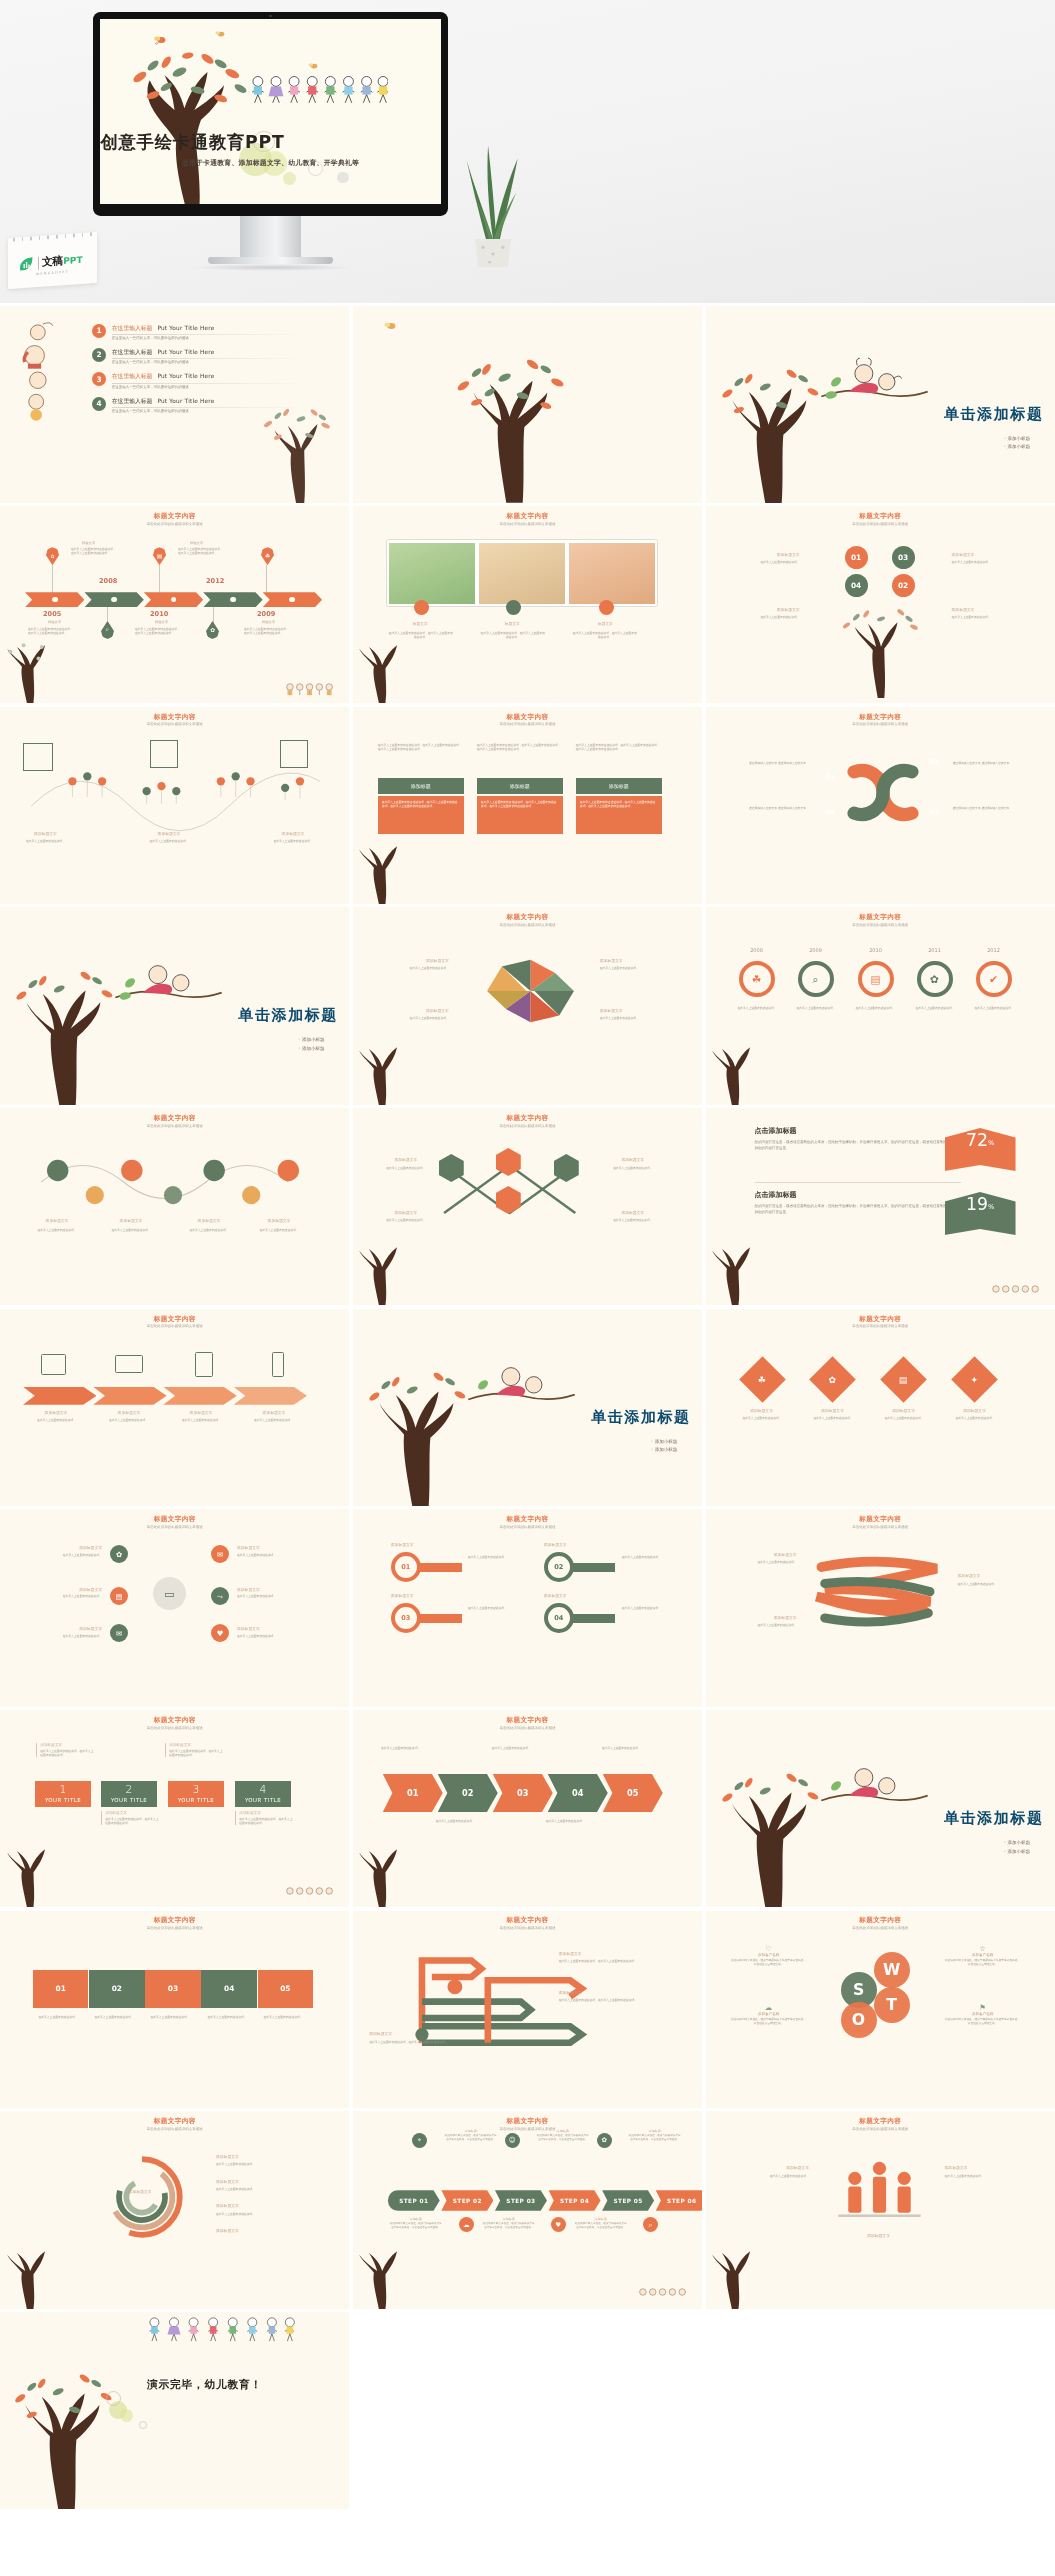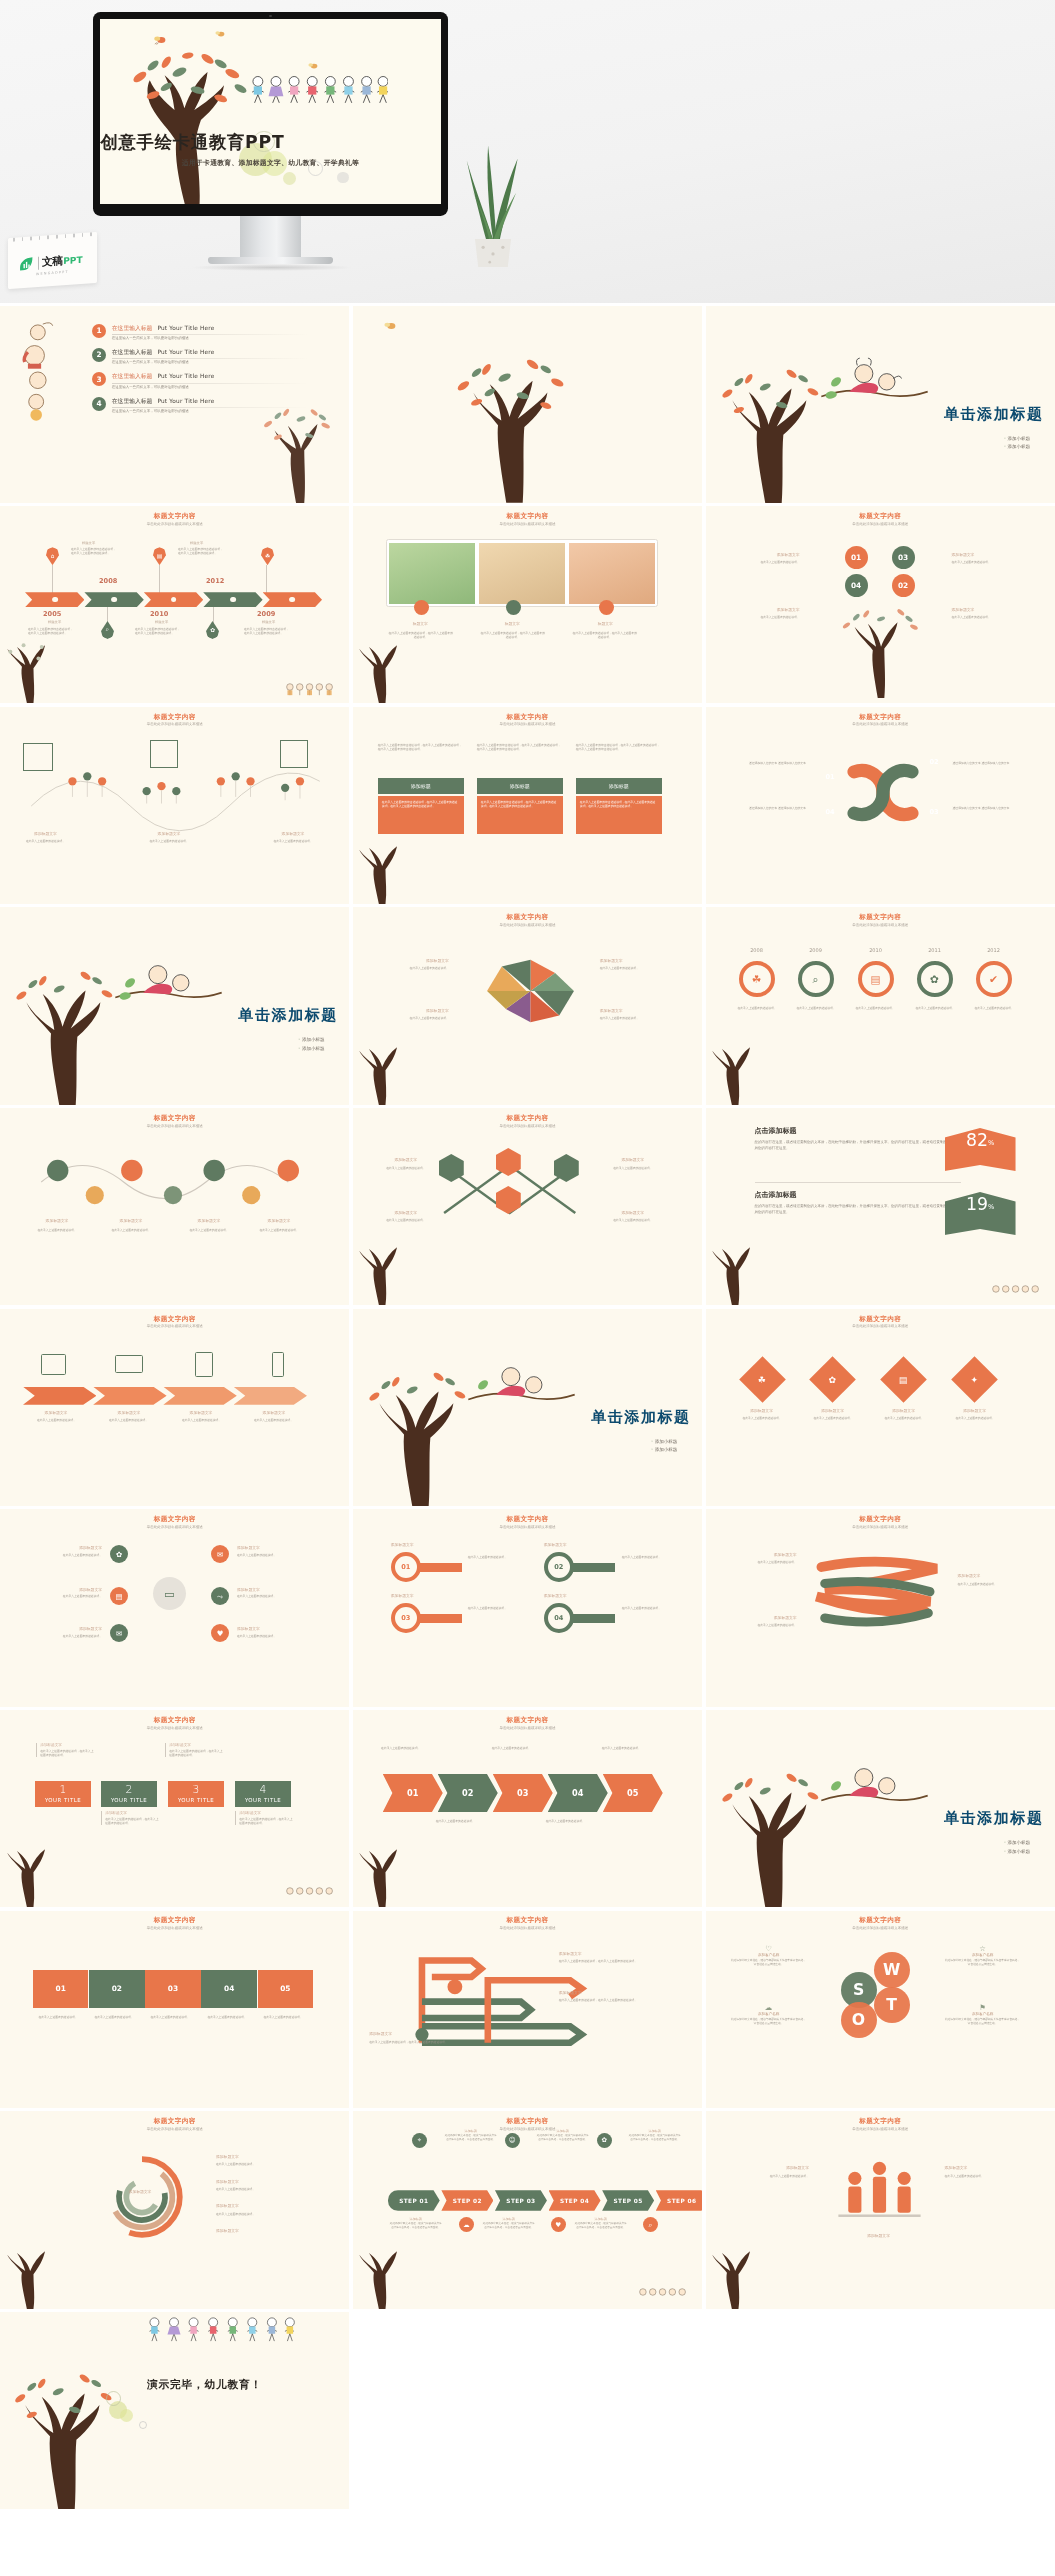--- a/index.html
+++ b/index.html
@@ -857,21 +857,21 @@
     <div class="st-block" style="top:18px">
       <div class="st-head">点击添加标题</div>
       <div class="st-body">您的内容打在这里，或者通过复制您的文本后，在此框中选择粘贴，并选择只保留文字。您的内容打在这里，或者通过复制您的文本后您的内容打在这里。</div>
     </div>
     <div class="st-rule" style="top:74px"></div>
     <div class="st-block" style="top:82px">
       <div class="st-head">点击添加标题</div>
       <div class="st-body">您的内容打在这里，或者通过复制您的文本后，在此框中选择粘贴，并选择只保留文字。您的内容打在这里，或者通过复制您的文本后您的内容打在这里。</div>
     </div>
     <div class="pent" style="left:239px;top:20px;background:#e8764a">
-      <span class="big">82</span>
+      <span class="big">72</span>
       <span class="pct">%</span>
     </div>
     <div class="pent" style="left:239px;top:84px;background:#5f7a61">
       <span class="big">19</span>
       <span class="pct">%</span>
     </div>
     <svg class="tree-corner" viewBox="0 0 70 80">
         <path d="M30 80 C26 60 22 46 24 36 C18 28 10 22 6 14 C12 22 22 30 28 34 C26 26 22 18 18 12 C26 18 32 26 34 34 C38 24 44 16 52 10 C50 20 44 30 38 38 C38 52 40 66 38 80 Z" fill="#4b2e1f"></path>
       </svg>
     <svg class="kids-sm" viewBox="0 0 66 20">

